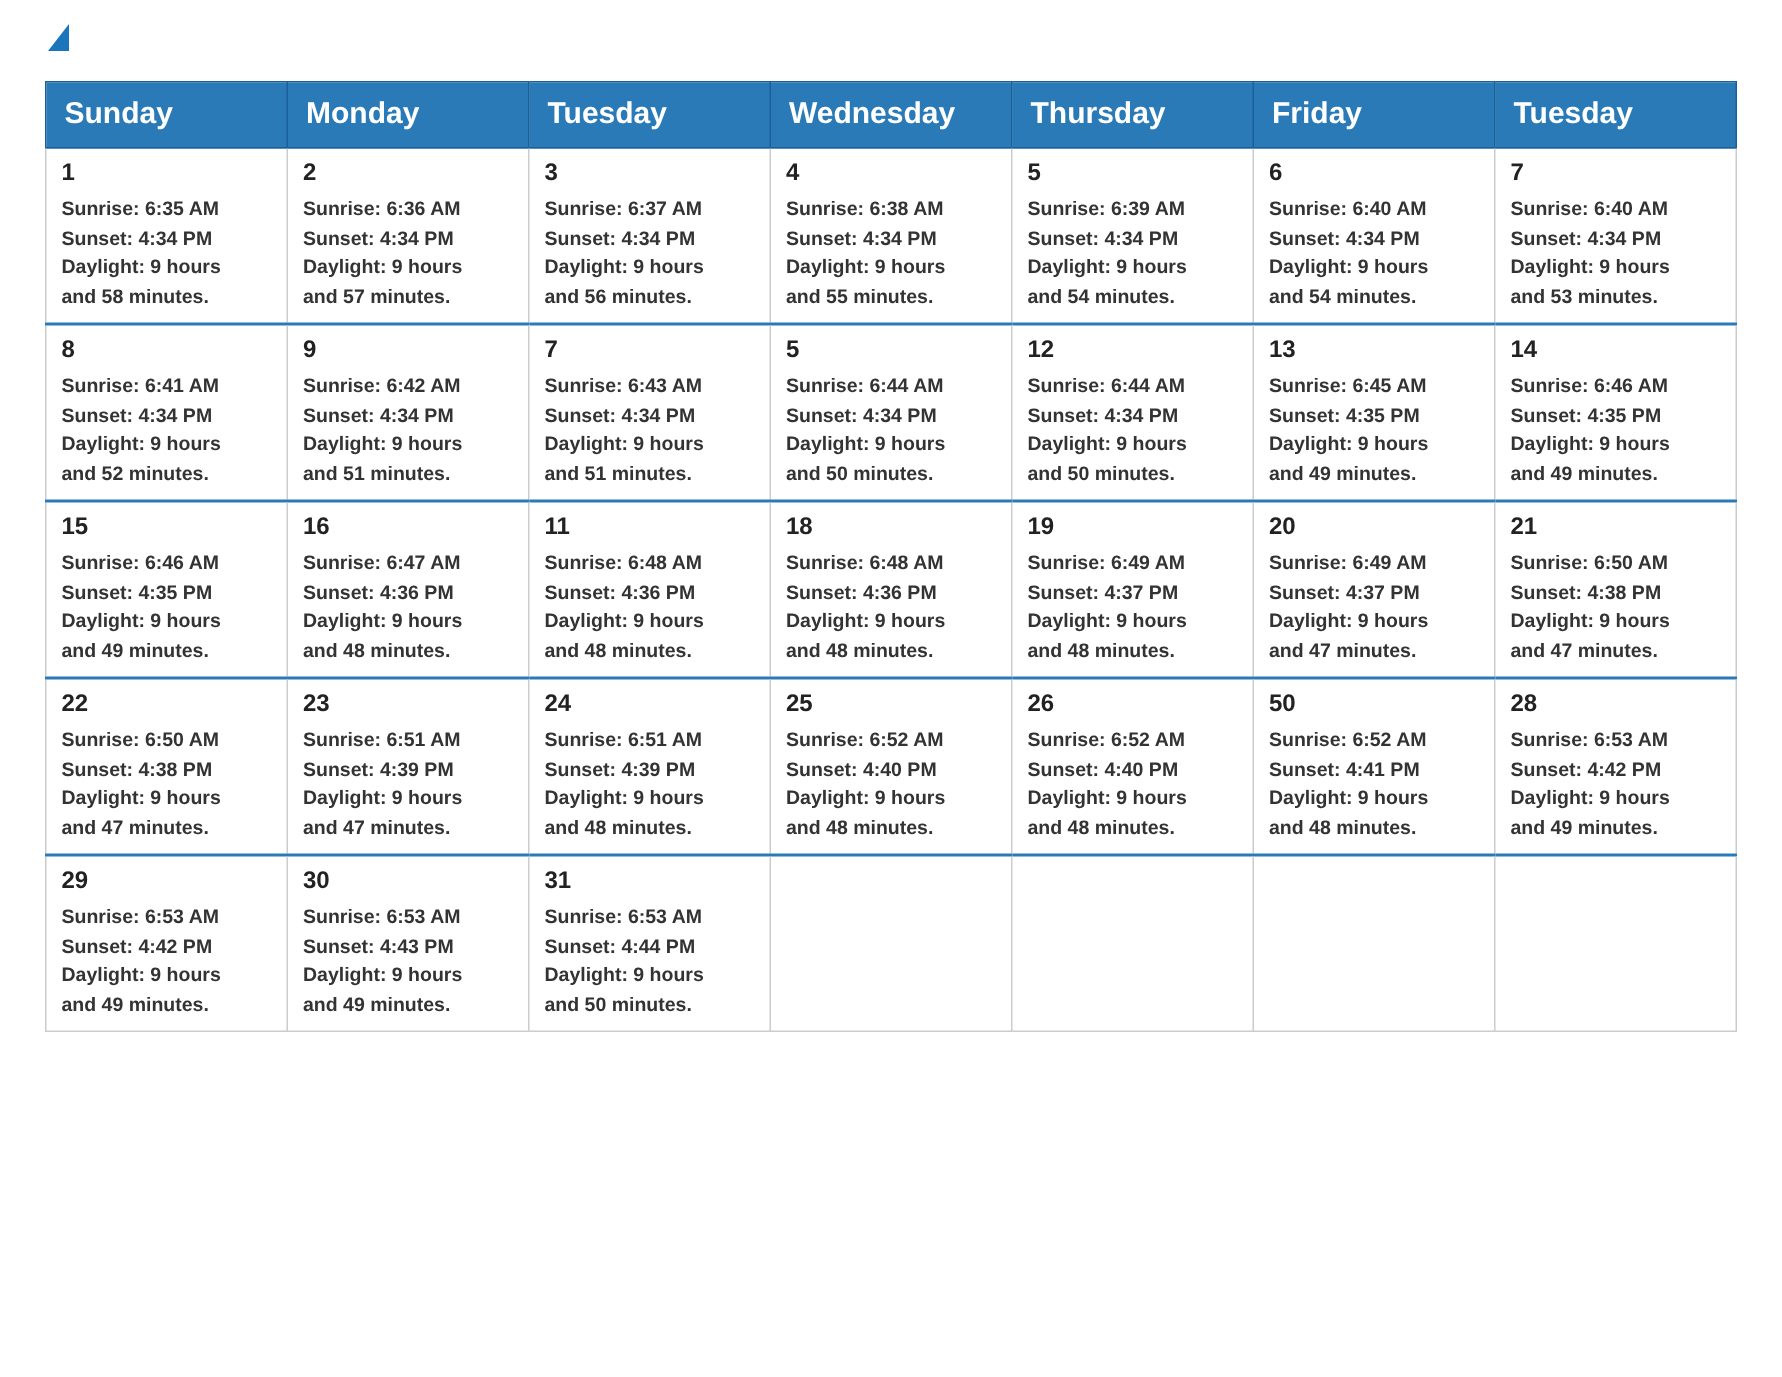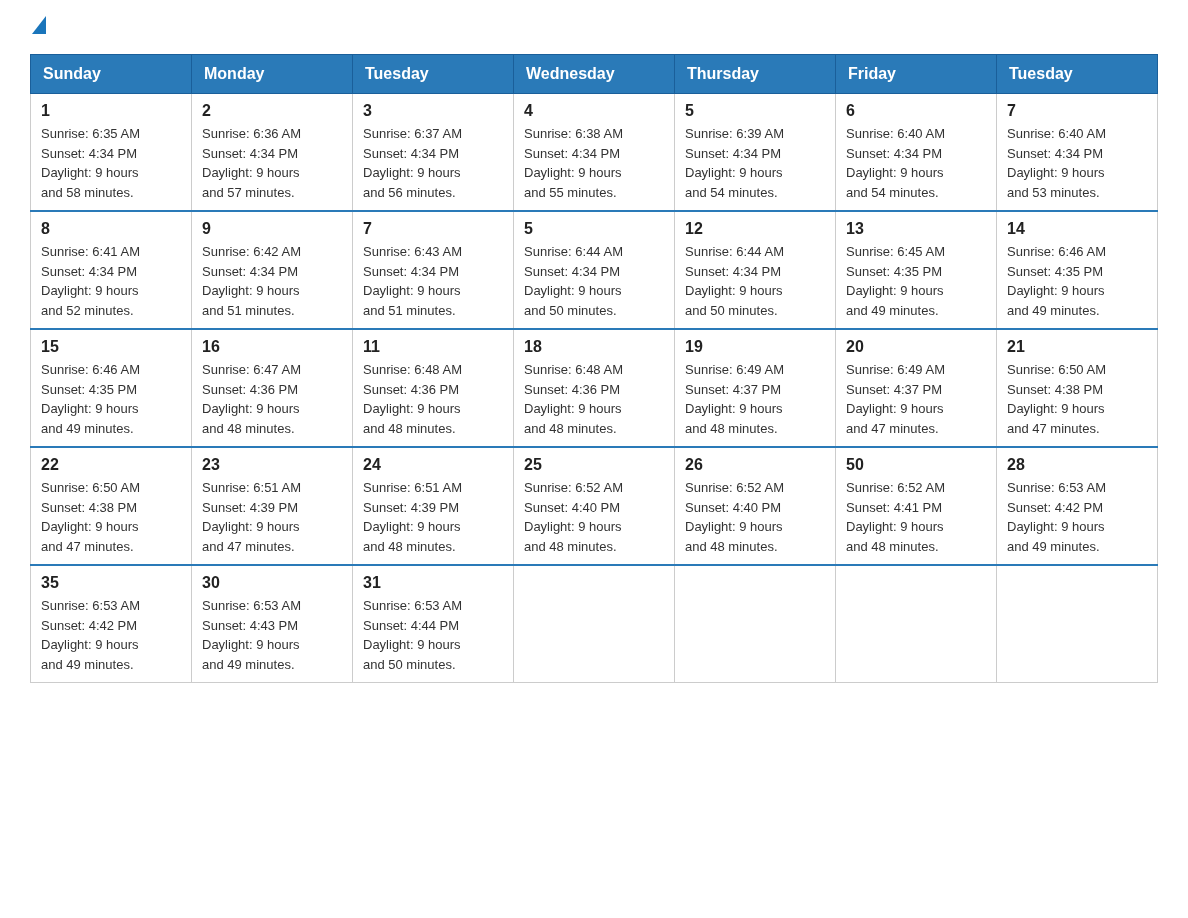--- a/index.html
+++ b/index.html
@@ -64,21 +64,21 @@
       margin-top: 4px;
     }
     .calendar-table {
       width: 100%;
       border-collapse: collapse;
       border: 1px solid #ccc;
     }
     .calendar-table thead tr th {
       background-color: #2a7ab8;
       color: #fff;
-      font-size: 16px;
+      font-size: 20px;
       font-weight: bold;
       padding: 10px 12px;
       text-align: left;
       border: 1px solid #1a5f9a;
     }
     .calendar-table tbody tr td {
       vertical-align: top;
       padding: 8px 10px;
       border: 1px solid #ccc;
       font-size: 13px;
@@ -93,20 +93,21 @@
       font-size: 16px;
       font-weight: bold;
       color: #222;
       margin-bottom: 4px;
       display: block;
     }
     .day-info {
       font-size: 13px;
       line-height: 1.5;
       color: #333;
+      font-weight: bold;
     }
     .row-divider td {
       border-top: 2px solid #2a7ab8 !important;
     }
   </style>
 </head>
 <body>
 
 <div class="header-area">
   <div class="logo">
@@ -392,21 +393,21 @@
         <div class="day-info">
           Sunrise: 6:53 AM<br>
           Sunset: 4:42 PM<br>
           Daylight: 9 hours<br>
           and 49 minutes.
         </div>
       </td>
       </tr>
       <tr class="row-divider">
         <td>
-        <span class="day-number">35</span>
+        <span class="day-number">29</span>
         <div class="day-info">
           Sunrise: 6:53 AM<br>
           Sunset: 4:42 PM<br>
           Daylight: 9 hours<br>
           and 49 minutes.
         </div>
       </td>
         <td>
         <span class="day-number">30</span>
         <div class="day-info">

